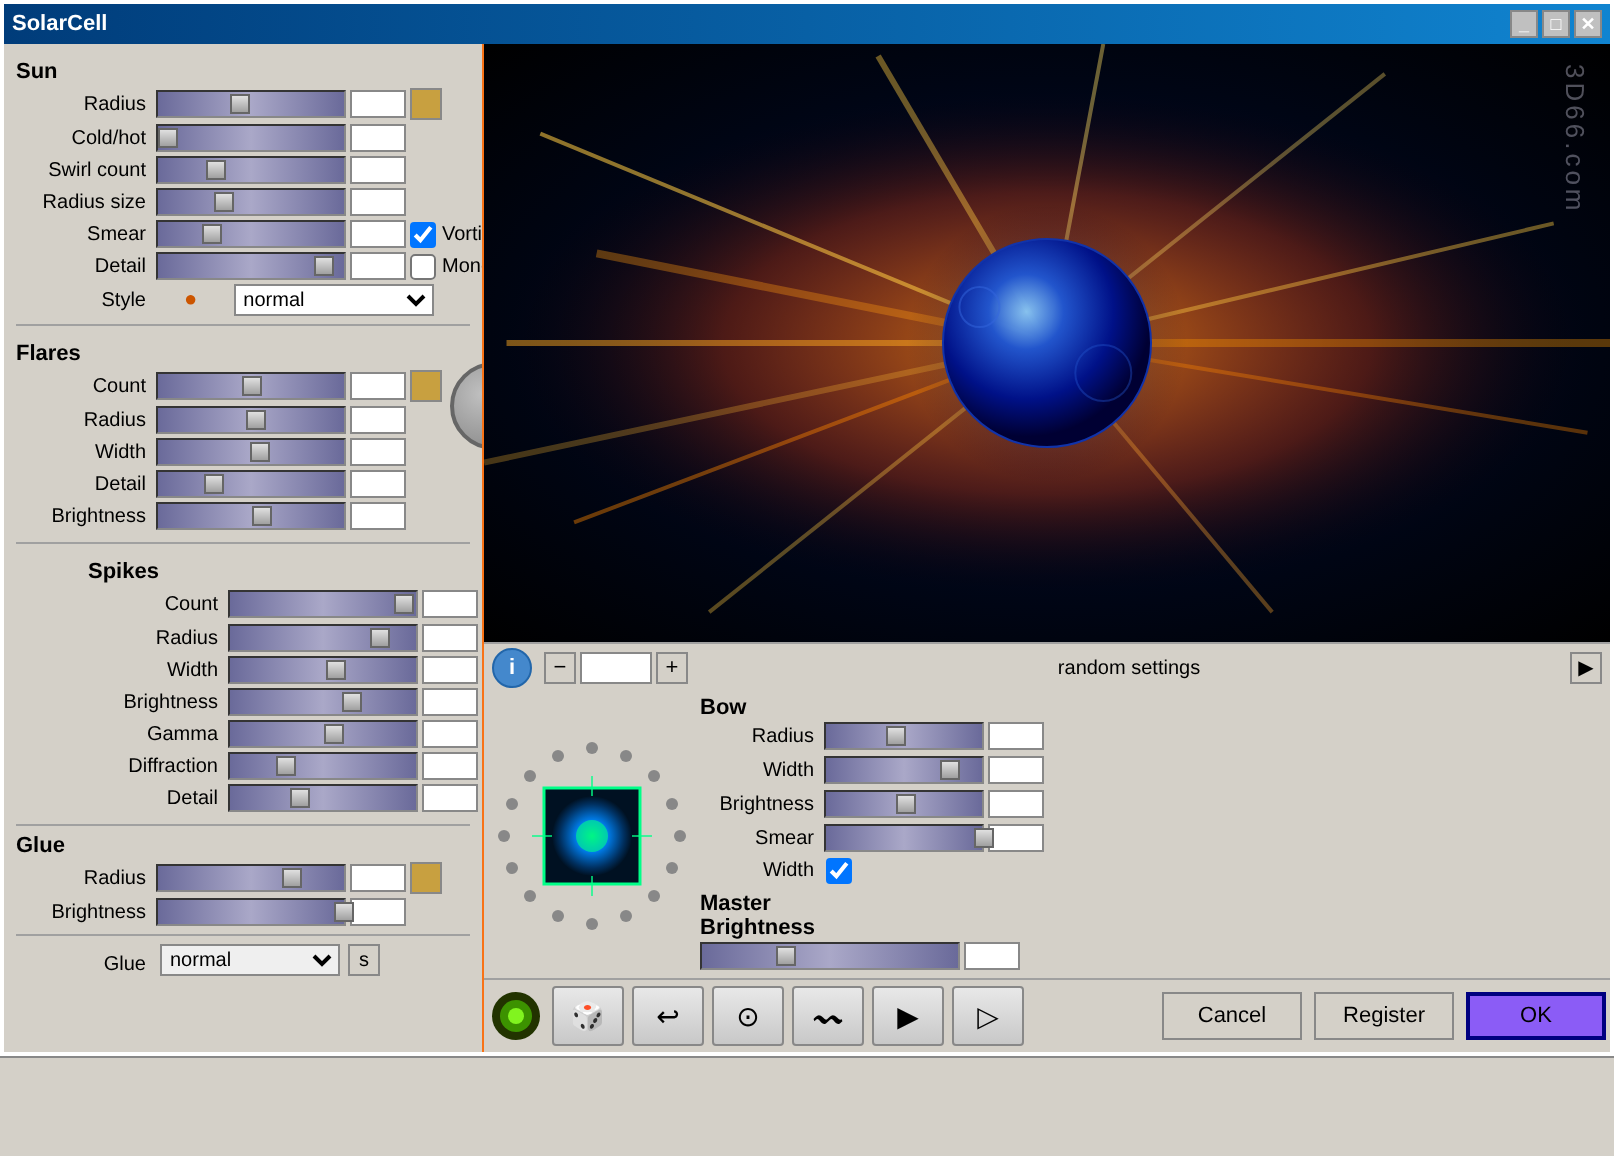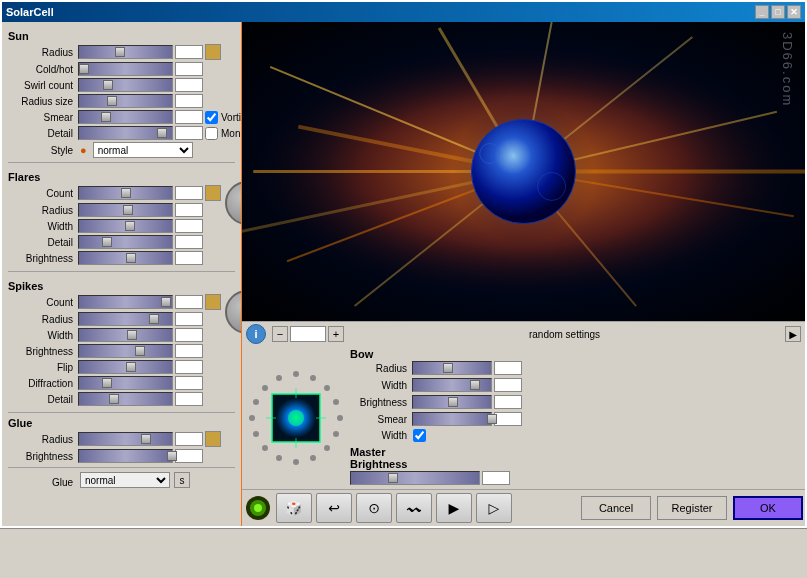--- a/index.html
+++ b/index.html
@@ -110,21 +110,21 @@
     }
     .checkbox-row {
       display: flex;
       align-items: center;
       gap: 3px;
       font-size: 10px;
     }
     .style-row {
       display: flex;
       align-items: center;
-      gap: 4px;
+      gap: 16px;
       margin-bottom: 3px;
     }
     .style-select {
       width: 100px;
       height: 16px;
       font-size: 10px;
       border: 1px solid #888;
       background: white;
     }
     .section-divider {
@@ -456,21 +456,21 @@
         <div class="dial-container" style="margin-top:14px;">
           <div class="dial">
             
           </div>
         </div>
       </div>
 
       <div class="section-divider"></div>
 
       <div style="display:flex; align-items:flex-start; gap:4px;">
-        <div style="flex:1;">
+        <div style="flex:1;margin-left:36px;">
           <div class="section-title">Spikes</div>
 
           <div class="param-row">
             <span class="param-label">Count</span>
             <div class="slider-track">
               <div class="slider-thumb" style="left: 82px;"></div>
             </div>
             <input class="param-value" type="text" style="">
             <div class="color-swatch" style="background: #c8a040;"></div>
           </div>
@@ -493,21 +493,21 @@
 
           <div class="param-row">
             <span class="param-label">Brightness</span>
             <div class="slider-track">
               <div class="slider-thumb" style="left: 56px;"></div>
             </div>
             <input class="param-value" type="text" style="">
           </div>
 
           <div class="param-row">
-            <span class="param-label">Flip</span>
+            <span class="param-label">Gamma</span>
             <div class="slider-track">
               <div class="slider-thumb" style="left: 47px;"></div>
             </div>
             <input class="param-value" type="text" style="">
           </div>
 
           <div class="param-row">
             <span class="param-label">Diffraction</span>
             <div class="slider-track">
               <div class="slider-thumb" style="left: 23px;"></div>

